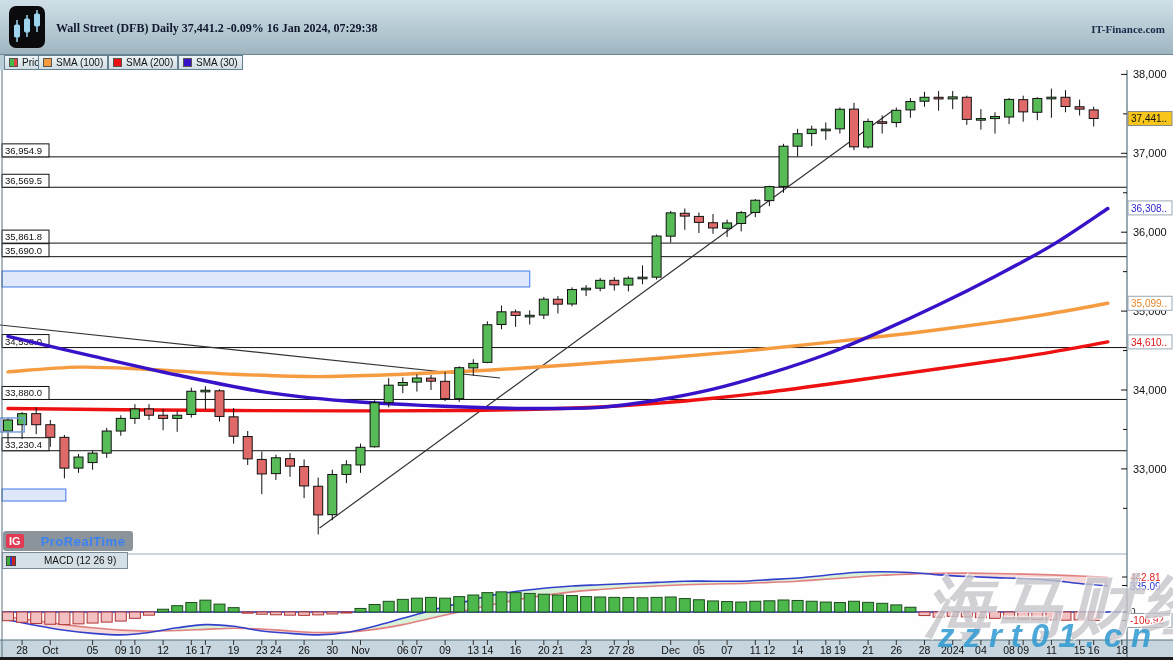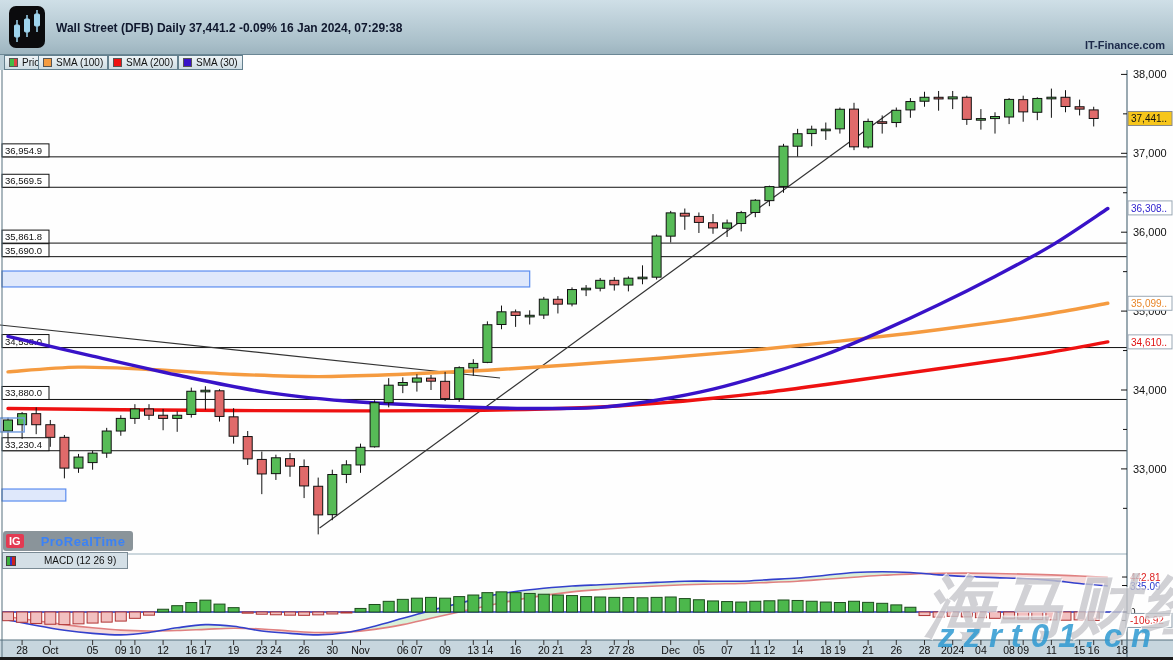--- a/index.html
+++ b/index.html
@@ -1,25 +1,25 @@
 <!DOCTYPE html>
 <html><head>
 <meta charset="utf-8">
 <style>
   html,body{margin:0;padding:0;background:#fff;}
   #app{position:relative;width:1173px;height:660px;overflow:hidden;
        font-family:"Liberation Sans",sans-serif;background:#fff;}
   
   #header{position:absolute;left:0;top:0;width:1173px;height:54px;
     background:linear-gradient(#cfdfe7,#a9bfc9 80%,#9db4bf);
-    border-bottom:1px solid #6b8795;}
+    border-bottom:1px solid #6b8795;font-family:Liberation Serif, serif;}
   #hlogo{position:absolute;left:9px;top:6px;width:36px;height:42px;background:#0b0b0d;
     border-radius:7px;}
   #htitle{position:absolute;left:56px;top:21px;font-size:12px;font-weight:bold;color:#10182e;white-space:nowrap;}
-  #hbrand{position:absolute;right:8px;top:23px;font-size:11px;font-weight:bold;color:#1c2a4a;margin-top:16px;}
+  #hbrand{position:absolute;right:8px;top:23px;font-size:11px;font-weight:bold;color:#1c2a4a;}
   
   #legendrow{position:absolute;left:0;top:55px;width:1173px;height:15px;background:#fff;}
   #legendbg{position:absolute;left:0;top:0;width:242px;height:15px;background:#b9cdd7;}
   .tab{position:absolute;top:0;height:13px;border:1px solid #64808e;background:linear-gradient(#eef4f7,#cfdde4);
     display:flex;align-items:center;padding:0 4px;font-size:10px;color:#111;white-space:nowrap;}
   .swatch{width:9px;height:9px;margin-right:4px;border:1px solid #555;box-sizing:border-box;flex:none;}
   .pswatch{width:9px;height:9px;margin-right:4px;border:1px solid #555;box-sizing:border-box;flex:none;display:flex;}
   .pswatch div{flex:1;}
   
   #prt{position:absolute;left:3px;top:531px;height:20px;background:rgba(112,124,132,.82);

